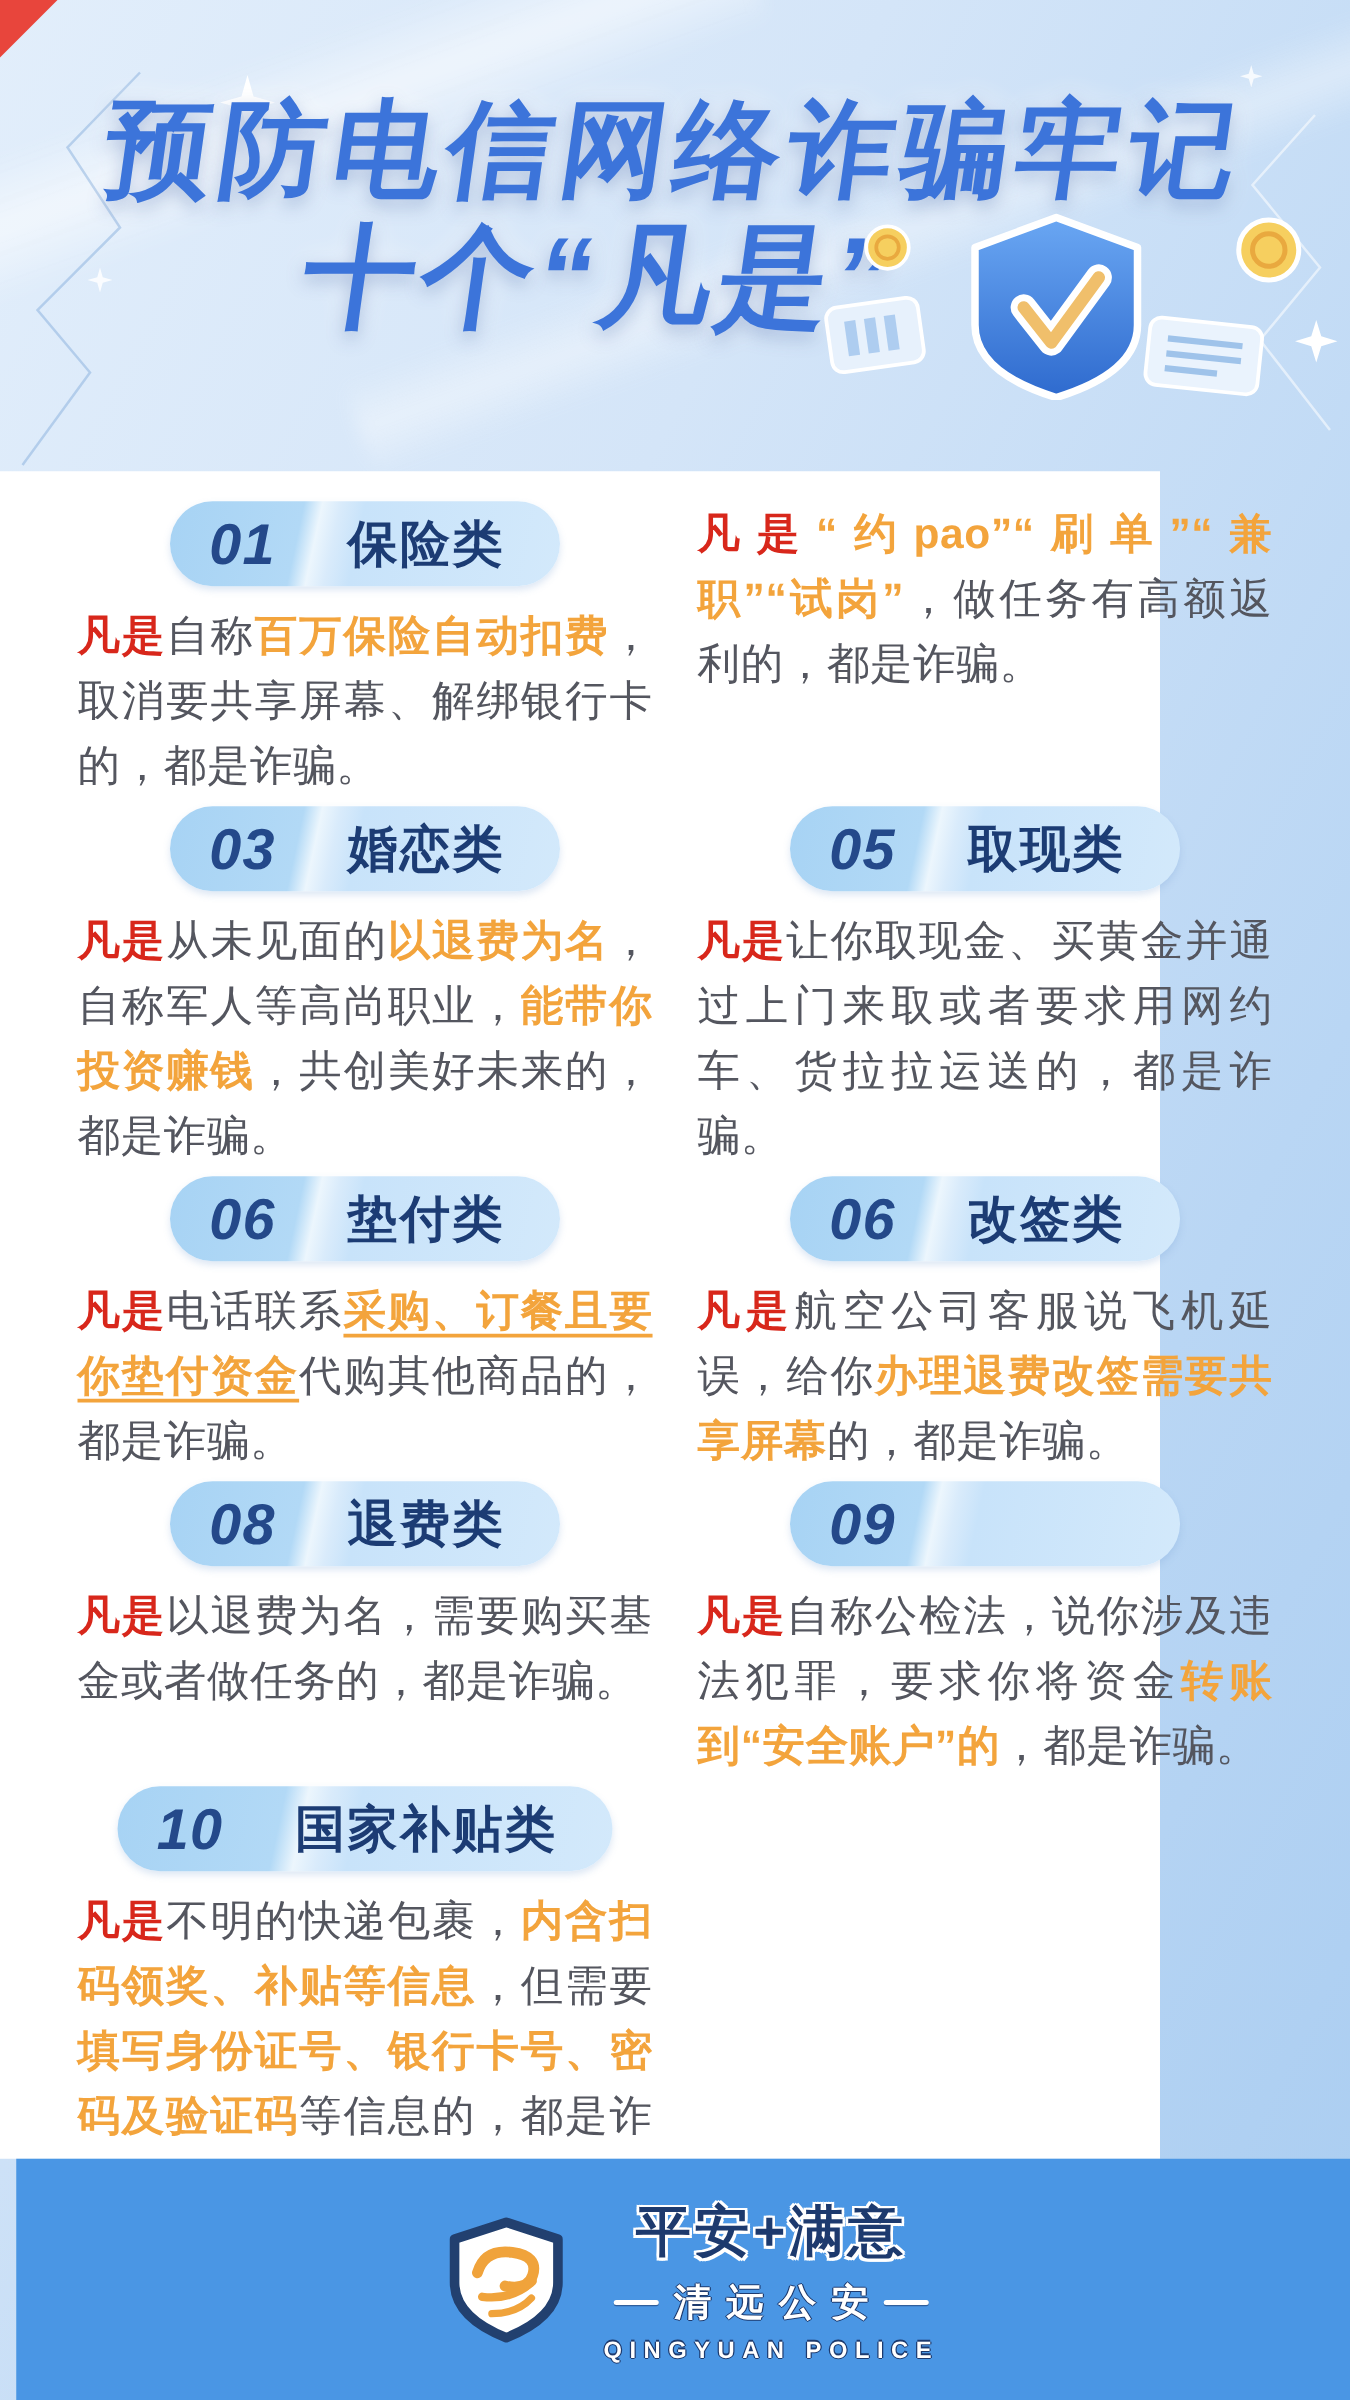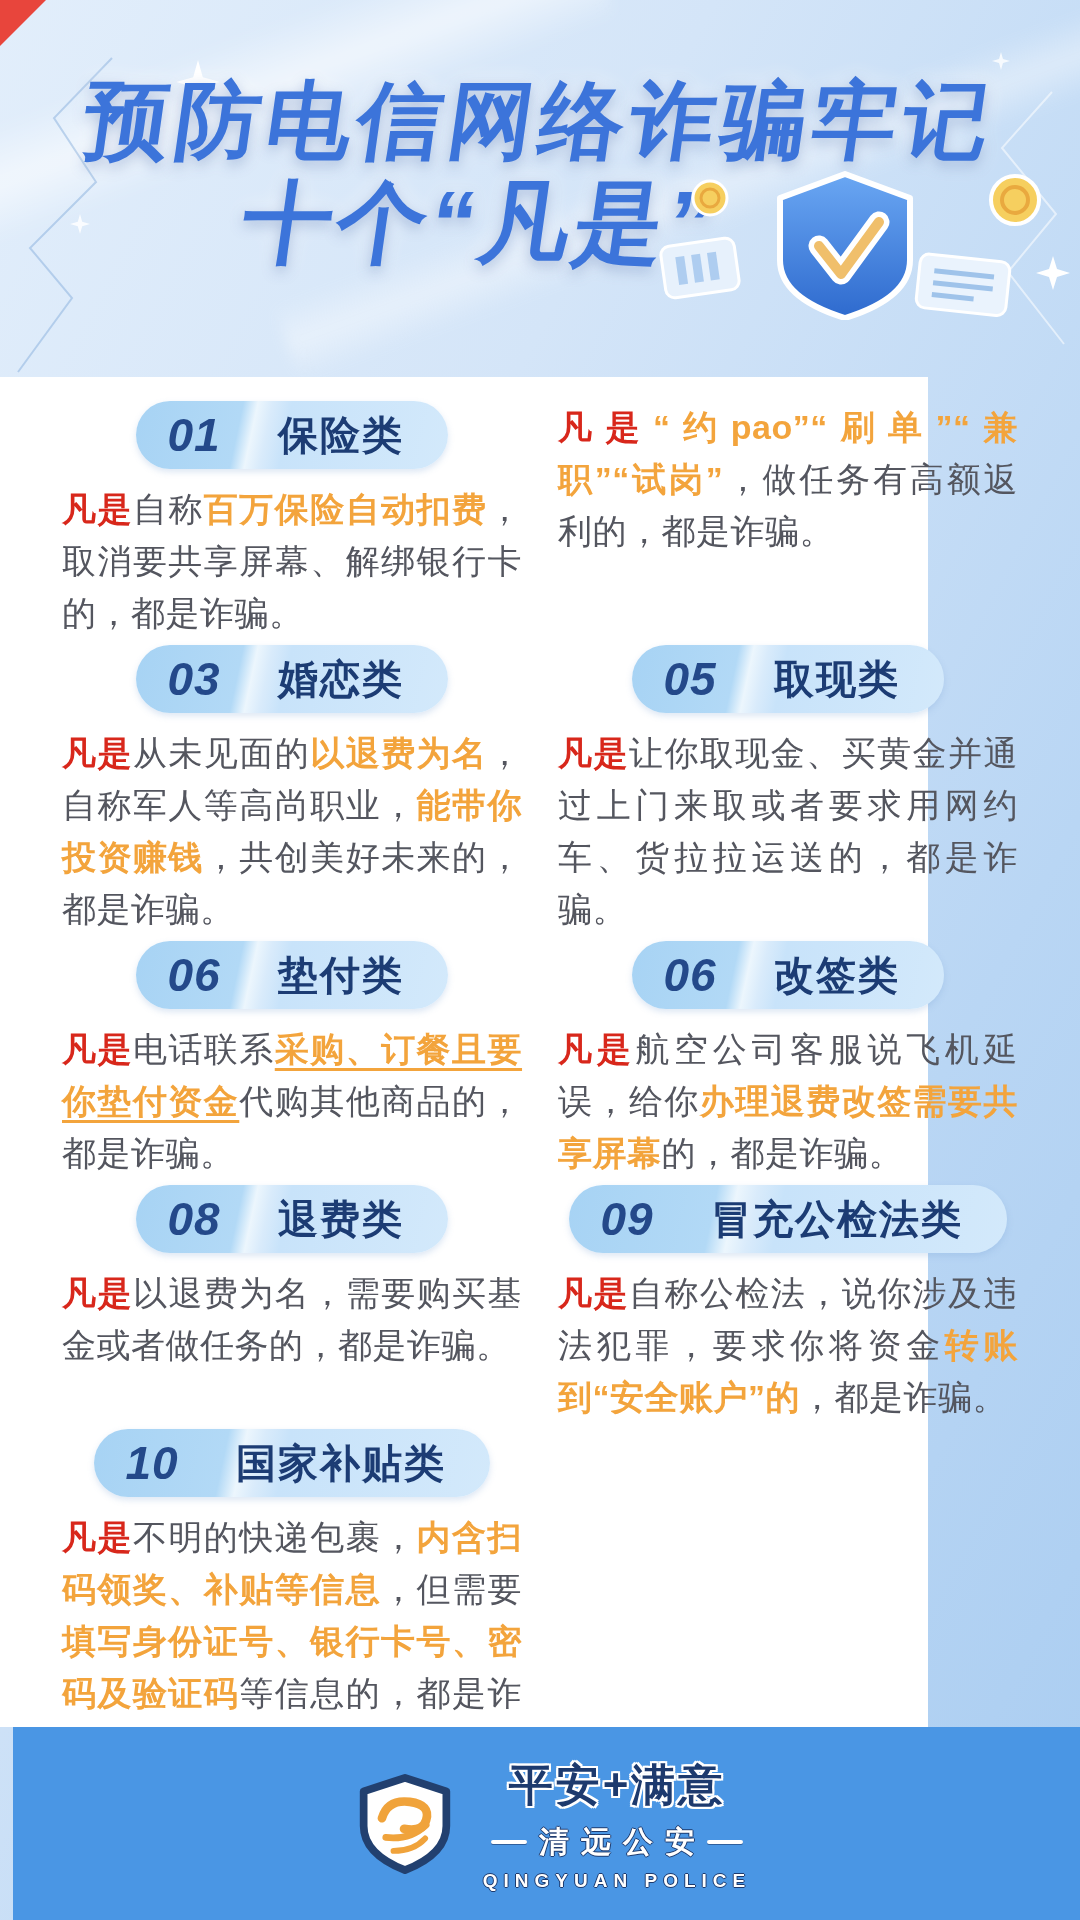--- a/index.html
+++ b/index.html
@@ -211,21 +211,20 @@
         <span class="badge-num">08</span>
         <span class="badge-label">退费类</span>
       </div>
     </div>
     <p class="card-text"><span class="seg-lead">凡是</span><span class="seg-plain">以退费为名，需要购买基金或者做任务的，都是诈骗。</span></p>
   </div>
         <div class="card">
     <div class="badge-wrap">
       <div class="badge">
         <span class="badge-num">09</span>
-        <span class="badge-label">冒充公检法类</span>
       </div>
     </div>
     <p class="card-text"><span class="seg-lead">凡是</span><span class="seg-plain">自称公检法，说你涉及违法犯罪，要求你将资金</span><span class="seg-hl">转账到“安全账户”的</span><span class="seg-plain">，都是诈骗。</span></p>
   </div>
         <div class="card">
     <div class="badge-wrap">
       <div class="badge">
         <span class="badge-num">10</span>
         <span class="badge-label">国家补贴类</span>
       </div>

